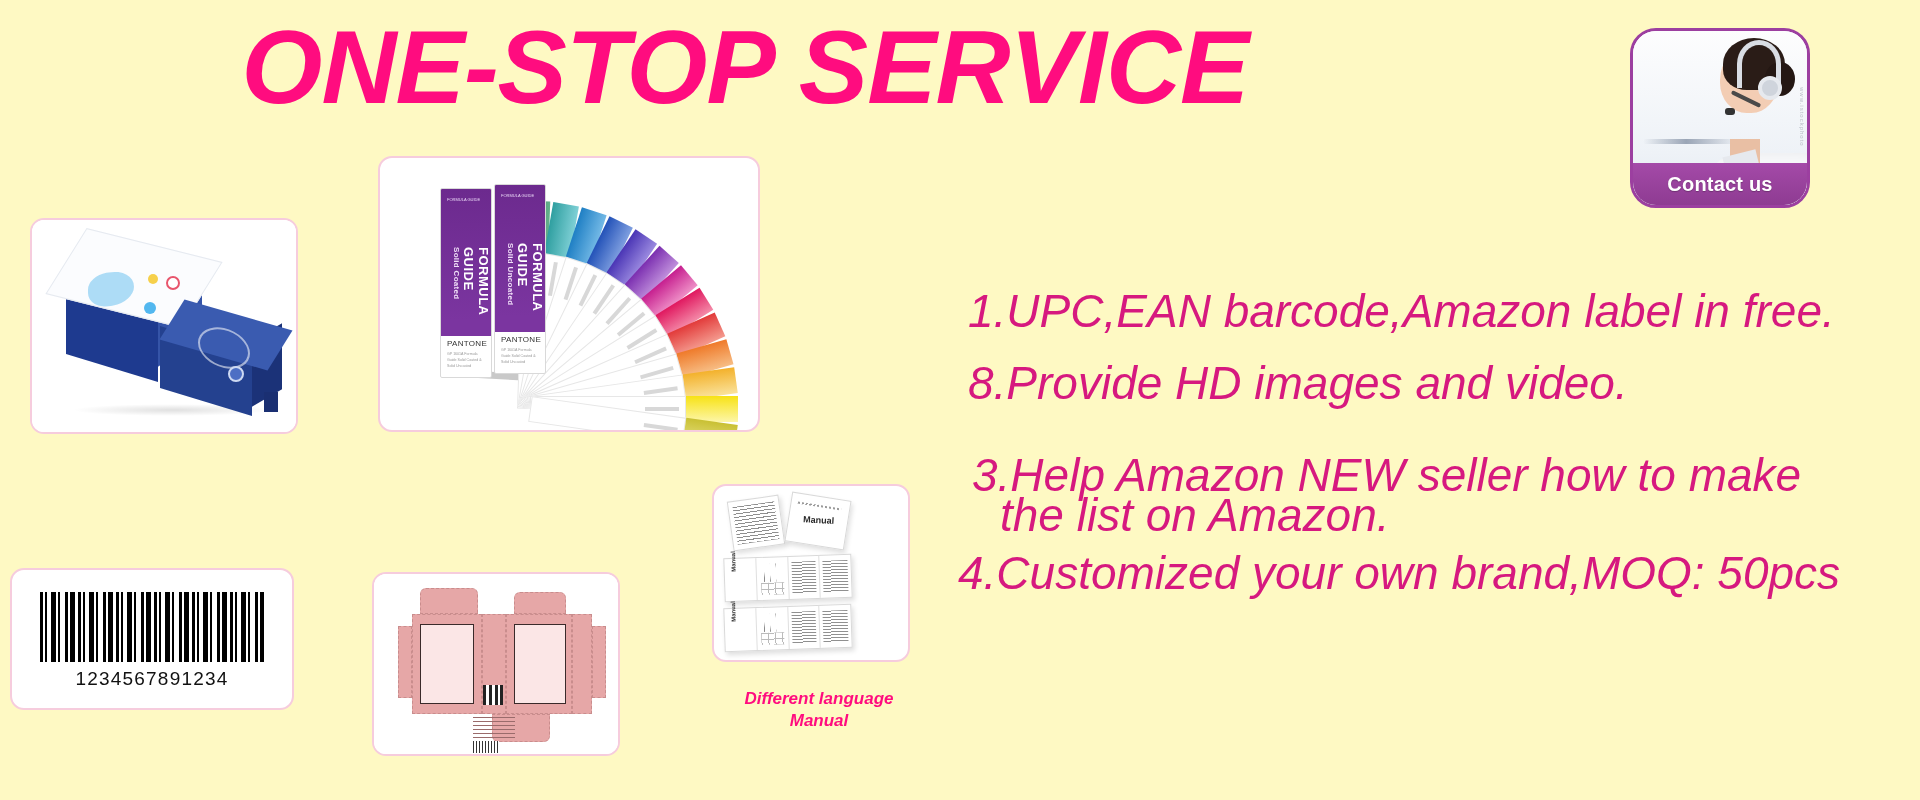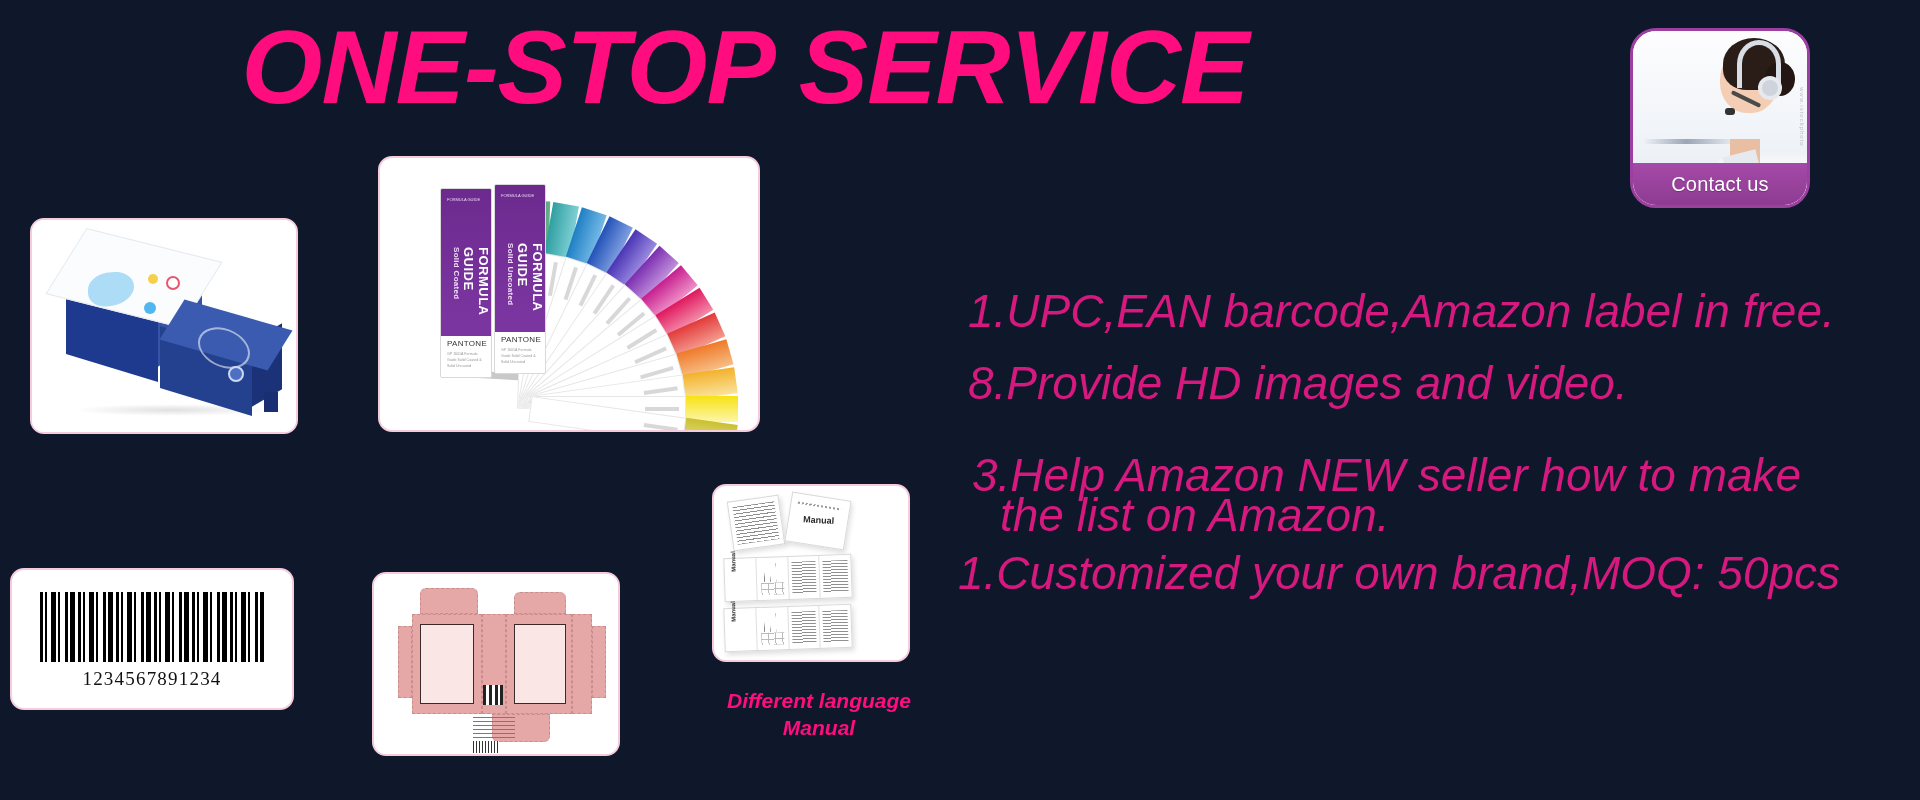--- a/index.html
+++ b/index.html
@@ -3,21 +3,21 @@
 <meta charset="utf-8">
 <title>One-Stop Service</title>
 <style>
   * { box-sizing: border-box; margin: 0; padding: 0; }
   html, body {
     width: 1920px; height: 800px;
     background: #ffffff;
     font-family: "Liberation Sans", sans-serif;
     overflow: hidden;
   }
-  #root { position: relative; width: 1920px; height: 800px; background: #0f172a; }
+  #root { position: relative; width: 1920px; height: 800px; background: #fef9c3; }
 
   
   .title {
     position: absolute;
     left: 0; top: 8px; width: 1490px;
     text-align: center;
     font-size: 104px;
     font-weight: bold;
     font-style: italic;
     letter-spacing: -1px;
@@ -55,21 +55,21 @@
   .cp-body  { position:absolute; left:40%; top:70%; width:76%; height:34%; background:#f7f8fa; border-radius:40px 26px 0 0; box-shadow: inset -8px 0 14px rgba(0,0,0,.06); }
   .cp-collar{ position:absolute; left:53%; top:70%; width:34px; height:26px; background:#e6e9ee; transform: rotate(-14deg); }
   .cp-band  { position:absolute; left:60%; top:5%;  width:44px; height:48px; border:5px solid #d9dde4; border-radius:50% 50% 0 0; border-bottom:none; }
   .cp-ear   { position:absolute; left:72%; top:26%; width:24px; height:24px; background:#cfd4dc; border-radius:50%; border:4px solid #e6e9ee; }
   .cp-boom  { position:absolute; left:56%; top:38%; width:32px; height:4px; background:#4a4a4a; transform: rotate(26deg); border-radius:2px; }
   .cp-mic   { position:absolute; left:53%; top:44%; width:10px; height:7px; background:#333; border-radius:3px; }
   .cp-watermark { position:absolute; right:2px; top:32%; font-size:6px; color:#b9bec6; writing-mode: vertical-rl; letter-spacing:1px; }
   .contact-bar {
     position: absolute; left: 0; right: 0; bottom: 0; height: 42px;
     background: linear-gradient(180deg,#a44aa8 0%,#8e3b92 100%);
-    color: #fff; font-size: 20px; font-weight: normal;
+    color: #fff; font-size: 20px; font-weight: bold;
     display: flex; align-items: center; justify-content: center;
     letter-spacing: .2px;
     text-shadow: 0 1px 1px rgba(0,0,0,.25);
   }
 
   
   .box-frame { left: 30px; top: 218px; width: 268px; height: 216px; }
   .box-stage { position: absolute; inset: 0; background:#fff; }
   .bx { position: absolute; }
   .bx-lid-front  { left: 34px; top: 84px;  width: 92px; height: 64px; background:#1e3a8f; transform: skewY(17deg); }
@@ -167,35 +167,35 @@
   .mn-panel-label { position:absolute; left:6px; top:13px; font-size:6px; font-weight:bold; color:#333; transform: rotate(-90deg); transform-origin: left top; }
   .mn-panel-lines { position:absolute; left:3px; right:3px; top:5px; bottom:5px; background: repeating-linear-gradient(180deg,#909090 0 1px, transparent 1px 3px); }
   .mn-panel-diag { position:absolute; left:5px; top:6px; right:5px; height:18px;
      background: linear-gradient(90deg, transparent 10%, #8a8a8a 11% 12%, transparent 13% 38%, #8a8a8a 39% 40%, transparent 41% 66%, #8a8a8a 67% 68%, transparent 69%);}
   .mn-grid { position:absolute; left:4px; bottom:5px; right:4px; height:12px;
      background: repeating-linear-gradient(90deg,#bbb 0 1px, transparent 1px 7px), repeating-linear-gradient(180deg,#bbb 0 1px, transparent 1px 6px); }
 
   .manual-caption {
     position: absolute; left: 700px; top: 688px; width: 238px;
     text-align: center;
-    font-size: 21px; font-weight: bold; font-style: italic;
+    font-size: 17px; font-weight: bold; font-style: italic;
     color: #ff0c7f; line-height: 1.28;
   }
   .manual-caption span { display: block; }
 
   
   .barcode-frame { left: 10px; top: 568px; width: 284px; height: 142px; }
   .barcode-inner { position:absolute; left: 28px; right: 28px; top: 22px; height: 70px; }
   .bc-bars { position:absolute; inset:0;
     background-image: repeating-linear-gradient(90deg,
       #000 0 3px, #fff 3px 5px, #000 5px 7px, #fff 7px 11px, #000 11px 16px, #fff 16px 18px,
       #000 18px 20px, #fff 20px 25px, #000 25px 28px, #fff 28px 30px, #000 30px 35px, #fff 35px 38px);
   }
   .bc-num { position:absolute; left:0; right:0; top:98px; text-align:center;
-    font-size: 19px; letter-spacing: 1.2px; color:#111; font-family:Liberation Serif, serif; }
+    font-size: 19px; letter-spacing: 1.2px; color:#111; font-family:Liberation Sans, sans-serif; }
 
   
   .features {
     position: absolute; left: 958px; top: 288px; width: 930px;
   }
   .feat {
     font-size: 46px; font-style: italic; color: #d6197f;
     line-height: 1.0; white-space: nowrap;
   }
   .f1 { position:absolute; left: 10px;  top: 0px; }
@@ -412,16 +412,16 @@
       <div class="bc-bars"></div>
     </div>
     <div class="bc-num">1234567891234</div>
   </div>
 
   <div class="features">
     <div class="feat f1">1.UPC,EAN barcode,Amazon label in free.</div>
     <div class="feat f2">8.Provide HD images and video.</div>
     <div class="feat f3">3.Help Amazon NEW seller how to make</div>
     <div class="feat f4">the list on Amazon.</div>
-    <div class="feat f5">1.Customized your own brand,MOQ: 50pcs</div>
+    <div class="feat f5">4.Customized your own brand,MOQ: 50pcs</div>
   </div>
 
 </div>
 
 </body></html>

